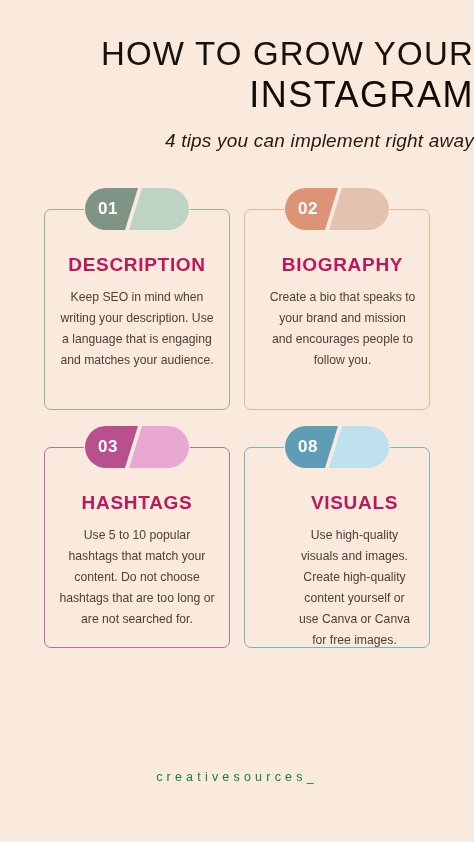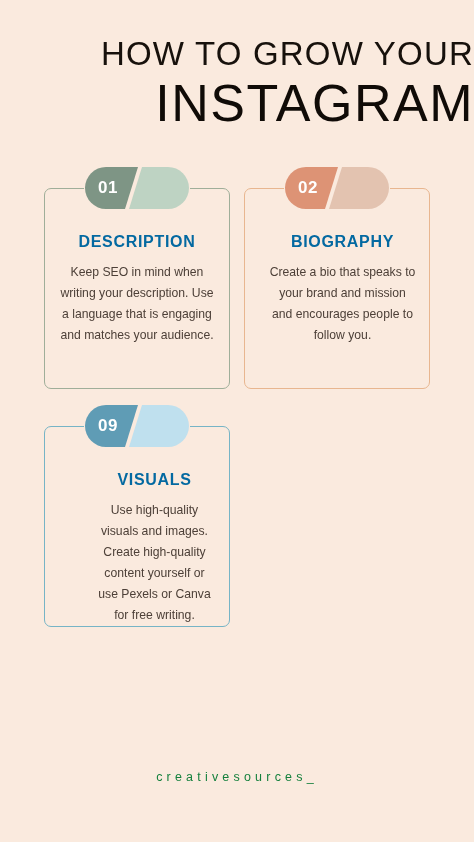--- a/index.html
+++ b/index.html
@@ -33,21 +33,21 @@
   }
   .title-line1 {
     font-size: 33px;
     letter-spacing: 1.2px;
     color: #17110c;
     font-weight: 400;
     line-height: 1.1;
     white-space: nowrap;
   }
   .title-line2 {
-    font-size: 52px;
+    font-size: 36px;
     letter-spacing: 1.5px;
     color: #100b07;
     font-weight: 400;
     line-height: 1.06;
     margin-top: 4px;
     white-space: nowrap;
   }
   .subtitle {
     font-size: 19px;
     font-style: italic;
@@ -123,24 +123,24 @@
     top: 14px;
     left: 50%;
     transform: translateX(-50%);
     width: 106px;
     height: 10px;
     background: #faeade;
     z-index: 2;
   }
 
   .card-title {
-    font-size: 16px;
+    font-size: 19px;
     font-weight: bold;
     letter-spacing: 0.7px;
-    color: #0369a1;
+    color: #be185d;
     margin: 0 0 11px 0;
   }
   .card-body {
     font-size: 12.2px;
     line-height: 1.72;
     color: #4d4038;
     margin: 0;
   }
 
   
@@ -153,20 +153,21 @@
   }
 </style>
 </head>
 <body style="background: rgb(250, 234, 222);">
 
 <div class="page">
 
   <div class="header">
     <div class="title-line1">HOW TO GROW YOUR</div>
     <div class="title-line2">INSTAGRAM</div>
+    <div class="subtitle">4 tips you can implement right away</div>
   </div>
 
   <div class="grid">
 
     <div class="card-wrap">
       <div class="border-mask"></div>
       <div class="badge">
         <svg viewBox="0 0 104 42" xmlns="http://www.w3.org/2000/svg">
           <path id="bd1" d="M21,0 H53 L40,42 H21 A21,21 0 0 1 21,0 Z" fill="#7e9585"></path>
           <path id="bl1" d="M57,0 H83 A21,21 0 0 1 83,42 H44 Z" fill="#bed3c3"></path>
@@ -187,33 +188,47 @@
           <path id="bl2" d="M57,0 H83 A21,21 0 0 1 83,42 H44 Z" fill="#e3c3b0"></path>
         </svg>
         <div class="badge-num">02</div>
       </div>
       <div class="card" id="card2" style="border-color: rgb(232, 182, 143); padding-left: 24px;">
         <div class="card-title">BIOGRAPHY</div>
         <div class="card-body">Create a bio that speaks to your brand and mission and encourages people to follow you.</div>
       </div>
     </div>
 
+    <div class="card-wrap">
+      <div class="border-mask"></div>
+      <div class="badge">
+        <svg viewBox="0 0 104 42" xmlns="http://www.w3.org/2000/svg">
+          <path id="bd3" d="M21,0 H53 L40,42 H21 A21,21 0 0 1 21,0 Z" fill="#b8508d"></path>
+          <path id="bl3" d="M57,0 H83 A21,21 0 0 1 83,42 H44 Z" fill="#e9a8d4"></path>
+        </svg>
+        <div class="badge-num">03</div>
+      </div>
+      <div class="card" id="card3" style="border-color: rgb(194, 105, 155);">
+        <div class="card-title">HASHTAGS</div>
+        <div class="card-body">Use 5 to 10 popular hashtags that match your content. Do not choose hashtags that are too long or are not searched for.</div>
+      </div>
+    </div>
 
     <div class="card-wrap">
       <div class="border-mask"></div>
       <div class="badge">
         <svg viewBox="0 0 104 42" xmlns="http://www.w3.org/2000/svg">
           <path id="bd4" d="M21,0 H53 L40,42 H21 A21,21 0 0 1 21,0 Z" fill="#5f9cb5"></path>
           <path id="bl4" d="M57,0 H83 A21,21 0 0 1 83,42 H44 Z" fill="#bfe0ee"></path>
         </svg>
-        <div class="badge-num">09</div>
+        <div class="badge-num">08</div>
       </div>
       <div class="card" id="card4" style="border-color: rgb(118, 180, 198); padding-left: 48px;">
         <div class="card-title">VISUALS</div>
-        <div class="card-body">Use high-quality visuals and images. Create high-quality content yourself or use Pexels or Canva for free writing.</div>
+        <div class="card-body">Use high-quality visuals and images. Create high-quality content yourself or use Canva or Canva for free images.</div>
       </div>
     </div>
 
   </div>
 
   <div class="footer">creativesources_</div>
 
 </div>
 
 </body></html>

